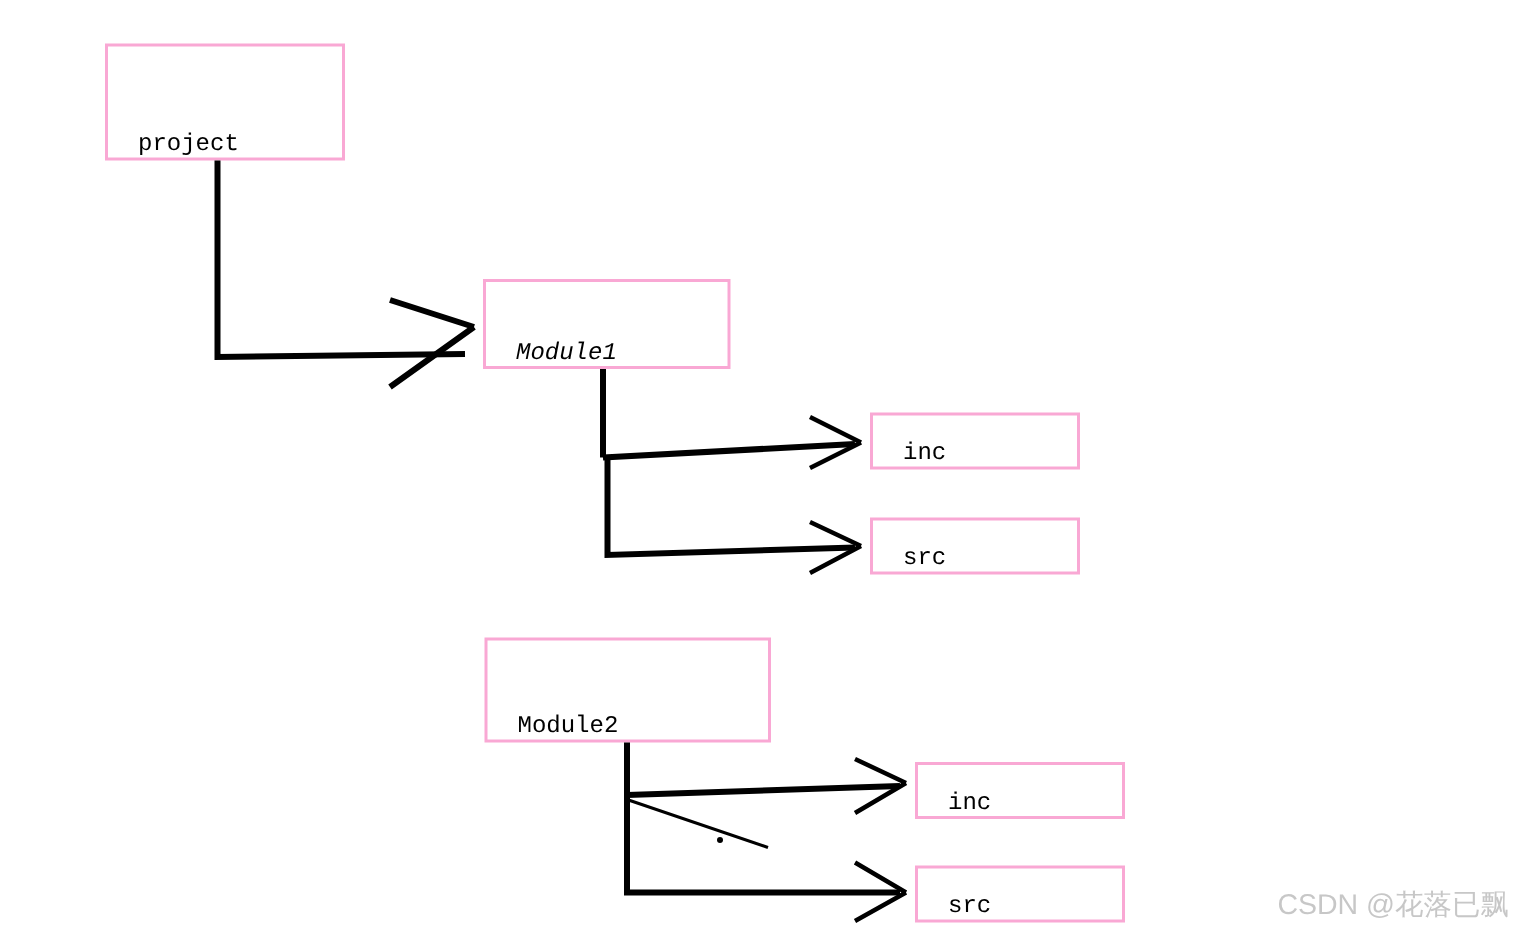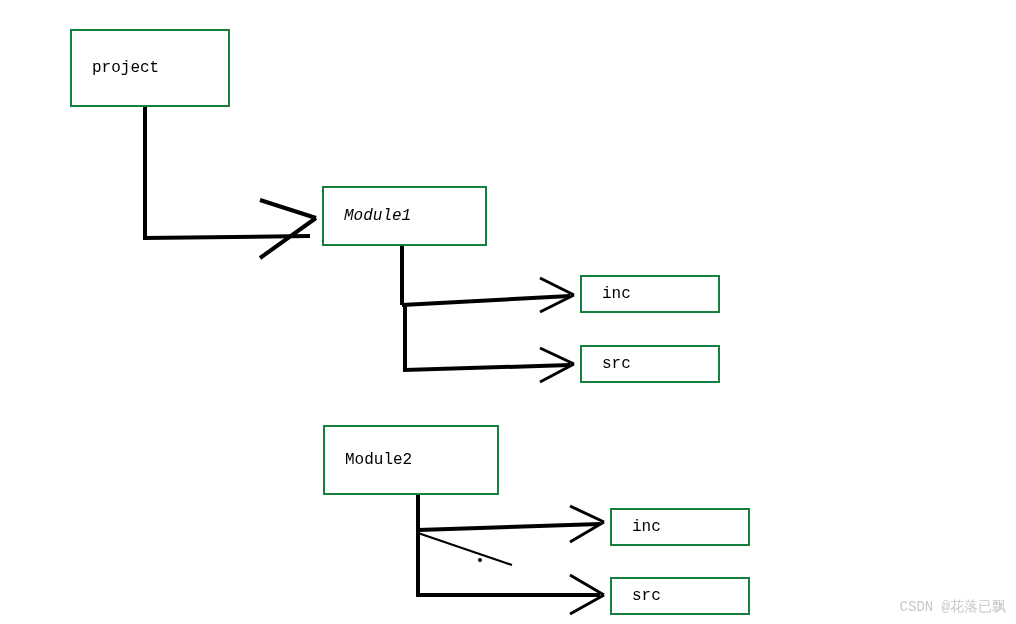--- a/index.html
+++ b/index.html
@@ -11,24 +11,24 @@
       width: 1016px;
       height: 624px;
       background: #ffffff;
       position: relative;
       font-family: "Courier New", monospace;
       font-size: 16px;
       overflow: hidden;
     }
     .box {
       position: absolute;
-      border: 2px solid #15803d;
+      border: 2px solid #f9a8d4;
       background: #fff;
       display: flex;
-      align-items: center;
+      align-items: flex-end;
       padding-left: 20px;
     }
     .box-project {
       left: 70px;
       top: 29px;
       width: 160px;
       height: 78px;
     }
     .box-module1 {
       left: 322px;
@@ -45,42 +45,42 @@
     }
     .box-src1 {
       left: 580px;
       top: 345px;
       width: 140px;
       height: 38px;
     }
     .box-module2 {
       left: 323px;
       top: 425px;
-      width: 176px;
+      width: 191px;
       height: 70px;
     }
     .box-inc2 {
       left: 610px;
       top: 508px;
       width: 140px;
       height: 38px;
     }
     .box-src2 {
       left: 610px;
       top: 577px;
       width: 140px;
       height: 38px;
     }
     .watermark {
       position: absolute;
       right: 10px;
       bottom: 8px;
       color: rgba(180, 180, 180, 0.75);
-      font-family: Liberation Mono, monospace;
-      font-size: 14px;
+      font-family: Liberation Sans, sans-serif;
+      font-size: 19px;
     }
     svg {
       position: absolute;
       top: 0;
       left: 0;
       pointer-events: none;
     }
   </style>
 </head>
 <body>

